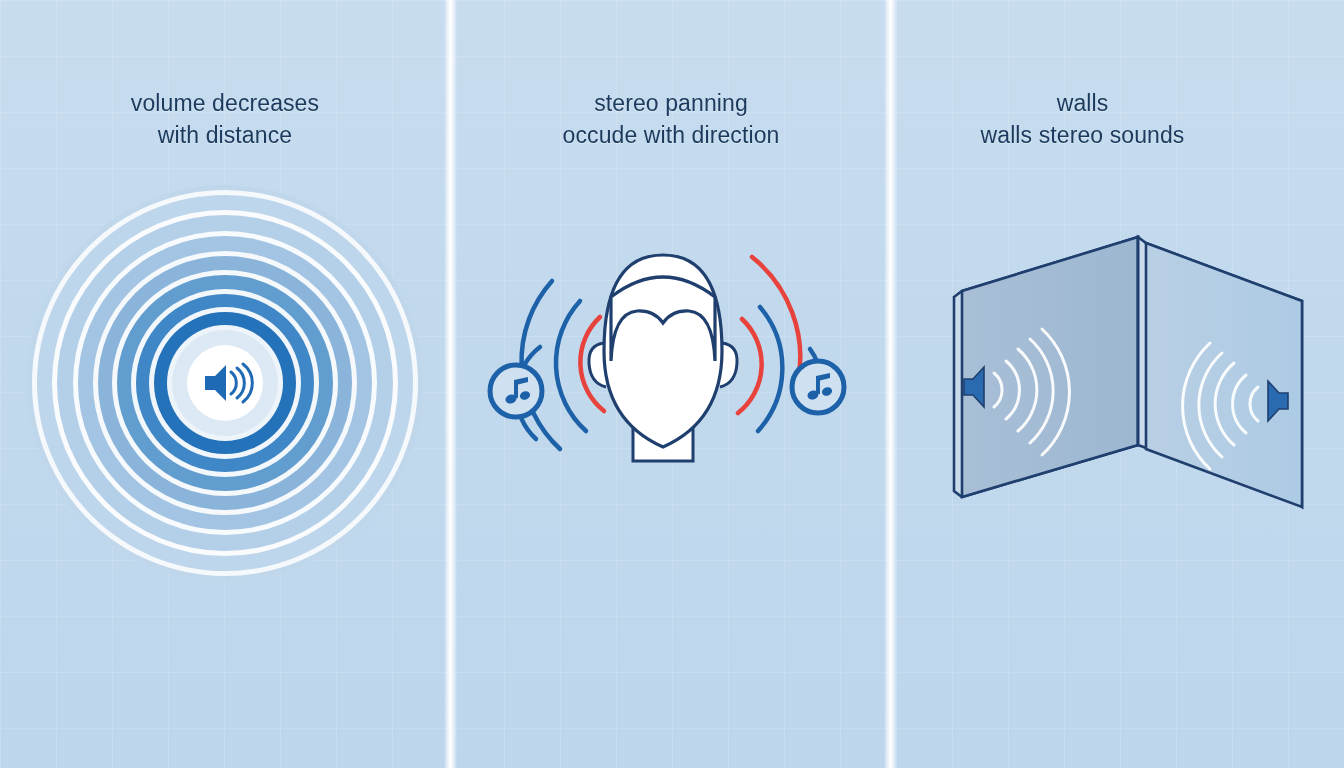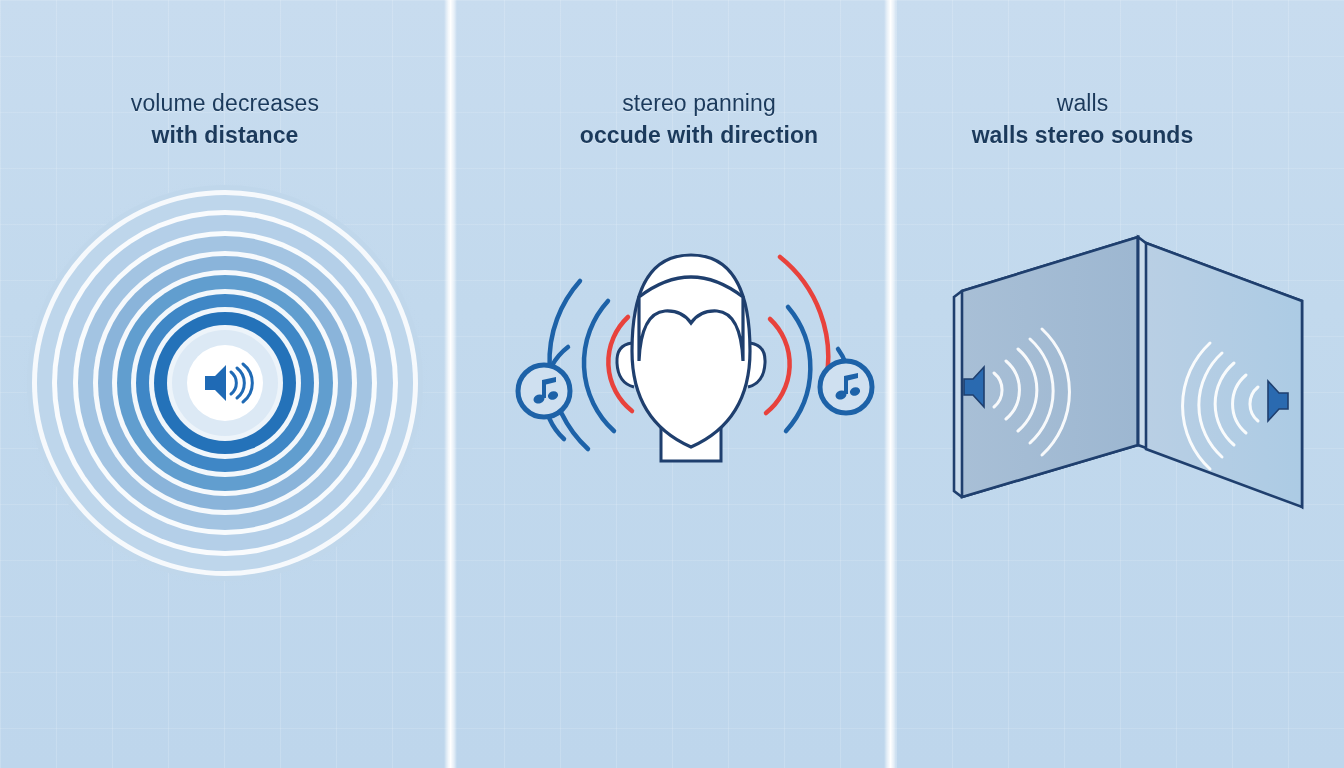--- a/index.html
+++ b/index.html
@@ -25,21 +25,21 @@
     pointer-events: none;
   }
   .panel {
     position: absolute;
     top: 0; bottom: 0;
     display: flex;
     flex-direction: column;
     align-items: center;
   }
   #panel-0 { left: 0px;    width: 450px; }
-  #panel-1 { left: 452px;  width: 438px; padding-left: 28px; }
+  #panel-1 { left: 452px;  width: 438px; }
   #panel-2 { left: 892px;  width: 381px; justify-content: flex-end; }
 
   .divider {
     position: absolute;
     top: -4px; bottom: -4px;
     width: 13px;
     background: linear-gradient(to right,
         rgba(255,255,255,0.0) 0%,
         rgba(255,255,255,0.55) 22%,
         rgba(255,255,255,1) 50%,
@@ -53,21 +53,21 @@
   .caption {
     margin-top: 88px;
     text-align: center;
     color: #1b3a5c;
     font-size: 23px;
     line-height: 31.5px;
     letter-spacing: 0.1px;
     font-weight: 400;
     text-shadow: 0 1px 0 rgba(255,255,255,0.35);
   }
-  .caption .l2 { display: block; font-weight: bold; }
+  .caption .l2 { display: block; }
 
   .art {
     position: relative;
     flex: 1;
     width: 100%;
   }
   .art svg { position: absolute; display: block; }
   #art-0 svg { left: 15px;  top: 22px; }
   #art-1 svg { left: 28px;  top: 88px; }
   #art-2 svg { left: 18px;  top: 78px; }

